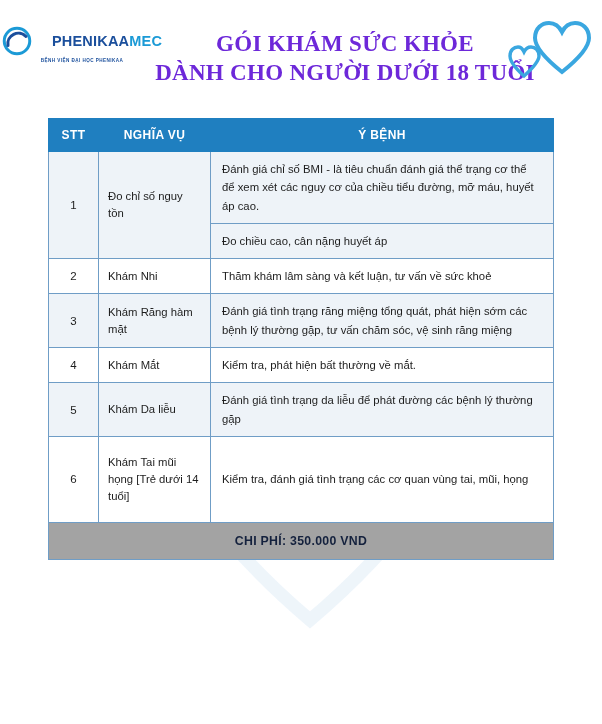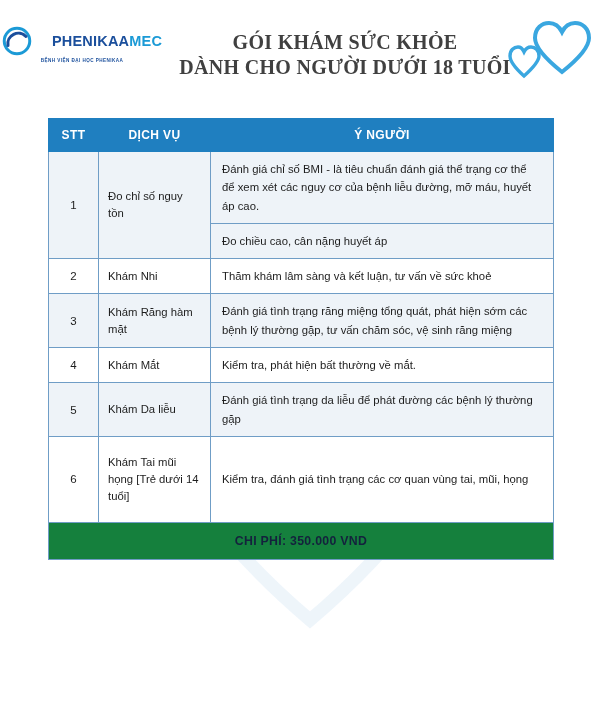--- a/index.html
+++ b/index.html
@@ -71,22 +71,22 @@
 
   .title-block {
     flex: 1 1 auto;
     text-align: center;
     padding-top: 16px;
     padding-right: 40px;
   }
   .title-line {
     font-family: "Liberation Serif", serif;
     font-weight: bold;
-    color: #404040;
-    font-size: 20px;
+    color: #6d28d9;
+    font-size: 23px;
     line-height: 1.25;
     letter-spacing: .3px;
   }
 
   .corner-hearts {
     position: absolute;
     right: 10px; top: 14px;
     width: 90px; height: 70px;
   }
 
@@ -130,21 +130,21 @@
     line-height: 1.5;
   }
   td.mean {
     padding: 8px 11px;
     line-height: 1.62;
   }
   tr.alt td { background: #eef3f8; }
   tr.plain td { background: #ffffff; }
 
   .cost-row td {
-    background: #15803d;
+    background: #a3a3a3;
     text-align: center;
     font-weight: bold;
     font-size: 12.3px;
     letter-spacing: .3px;
     padding: 11px 4px;
     color: #14213d;
   }
 </style>
 </head>
 <body>
@@ -185,30 +185,30 @@
   <div class="table-wrap">
     <table>
       <colgroup>
         <col class="c-stt">
           <col class="c-svc">
           <col class="c-mean">
       </colgroup>
       <thead>
         <tr>
           <th>STT</th>
-          <th>DỊCH VỤ</th>
-          <th>Ý NGƯỜI</th>
+          <th>NGHĨA VỤ</th>
+          <th>Ý BỆNH</th>
         </tr>
       </thead>
       <tbody>
 
         <tr class="alt">
           <td class="stt" rowspan="2">1</td>
           <td class="svc" rowspan="2">Đo chỉ số nguy tồn</td>
-          <td class="mean">Đánh giá chỉ số BMI - là tiêu chuẩn đánh giá thể trạng cơ thể để xem xét các nguy cơ của bệnh liễu đường, mỡ máu, huyết áp cao.</td>
+          <td class="mean">Đánh giá chỉ số BMI - là tiêu chuẩn đánh giá thể trạng cơ thể để xem xét các nguy cơ của chiều tiểu đường, mỡ máu, huyết áp cao.</td>
         </tr>
         <tr class="alt">
           <td class="mean">Đo chiều cao, cân nặng huyết áp</td>
         </tr>
 
         <tr class="plain">
           <td class="stt">2</td>
           <td class="svc">Khám Nhi</td>
           <td class="mean">Thăm khám lâm sàng và kết luận, tư vấn về sức khoẻ</td>
         </tr>

